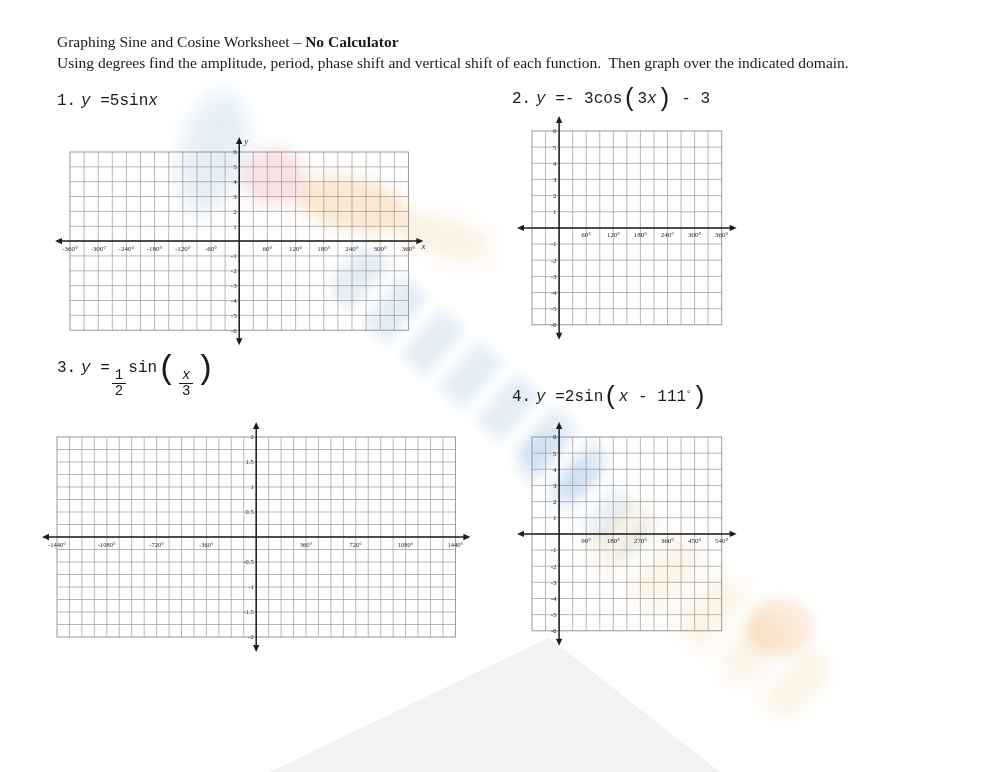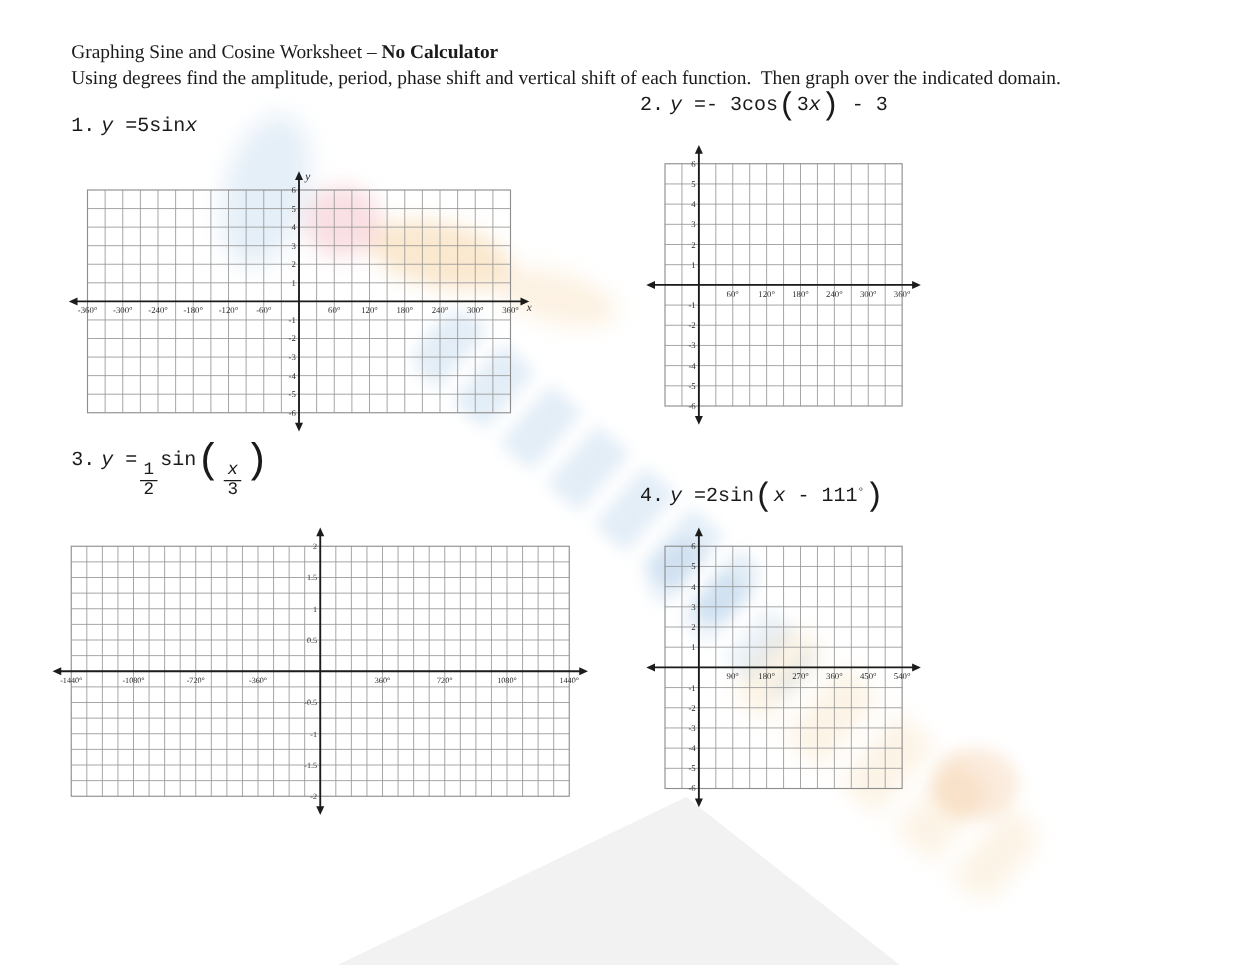--- a/index.html
+++ b/index.html
@@ -60,21 +60,21 @@
 
   <div class="abs title"><span>Graphing Sine and Cosine Worksheet – </span><b>No Calculator</b></div>
 
   <div class="abs instructions">Using degrees find the amplitude, period, phase shift and vertical shift of each function.  Then graph over the indicated domain.</div>
 
   <div class="abs prob" style="left:57px;top:92px;">
     <span class="pnum">1.</span><span class="it">y</span>
     <span>=</span><span>5</span><span class="fn">sin</span><span class="it">x</span>
   </div>
 
-  <div class="abs prob" style="left:512px;top:75px;">
+  <div class="abs prob" style="left:512px;top:90px;">
     <span class="pnum">2.</span><span class="it">y</span>
     <span>=</span><span>- 3</span><span class="fn">cos</span><span class="bp p2">(</span><span>3</span><span class="it">x</span><span class="bp p2">)</span>
     <span>- 3</span>
   </div>
 
   <div class="abs prob" style="left:57px;top:359px;">
     <span class="pnum">3.</span><span class="it">y</span>
     <span>=</span><span class="frac">
         <span class="num">1</span>
         <span class="den">2</span>

